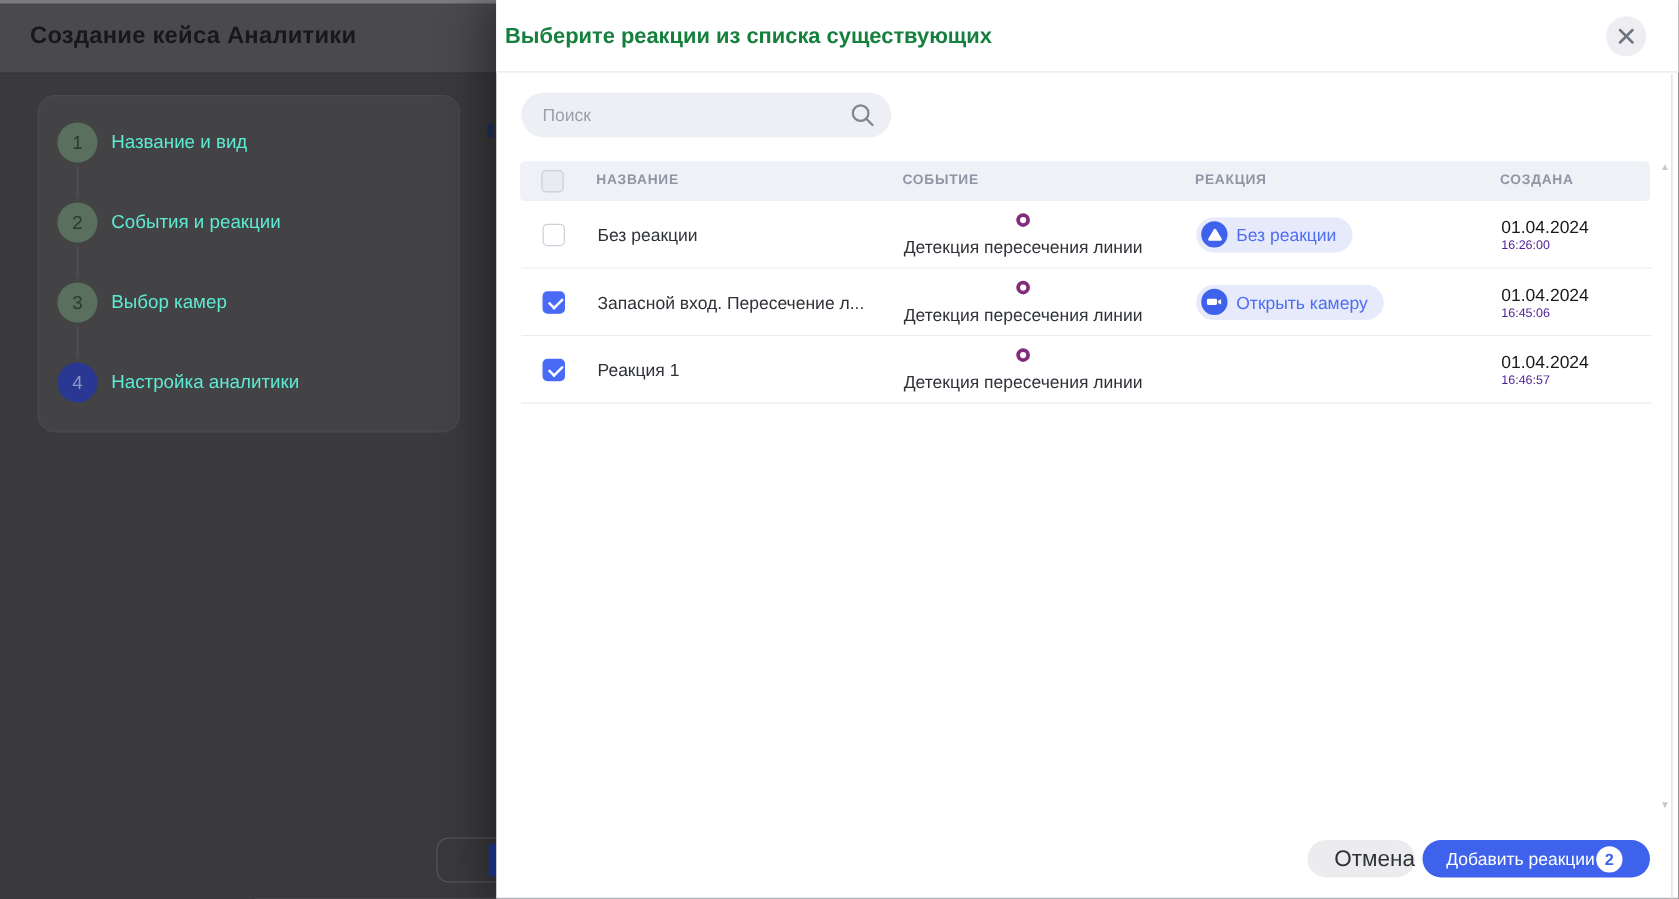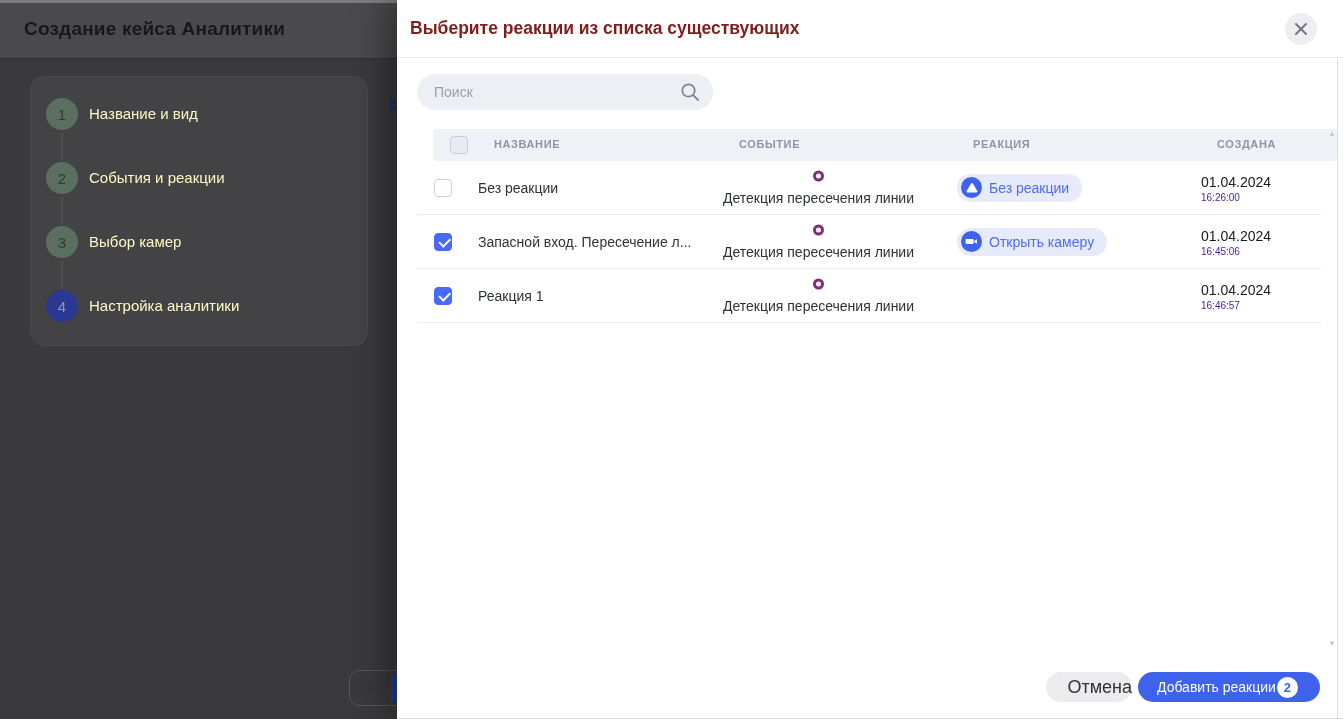--- a/index.html
+++ b/index.html
@@ -9,42 +9,42 @@
   
   .under-topstrip { position:absolute; left:0; top:0; width:1343px; height:3px; background:#7b7c7e; }
   .under-titlebar { position:absolute; left:0; top:3px; width:1343px; height:56px; background:#4a4a4d; border-bottom:1px solid #2f2f32; }
   .under-title { position:absolute; left:24px; top:18px; font-size:19px; font-weight:700; color:#16181b; letter-spacing:.2px; }
   .stepper-card { position:absolute; left:30px; top:76px; width:338px; height:270px; background:#434346; border:1px solid #4b4b4f; border-radius:14px; }
   .step { position:absolute; left:0; width:338px; height:32px; }
   .step-circle { position:absolute; left:15px; top:0; width:32px; height:32px; border-radius:50%;
                  display:flex; align-items:center; justify-content:center; font-size:15px; }
   .step.done .step-circle { background:#5b6f5f; color:#2c3a31; }
   .step.active .step-circle { background:#2a3793; color:#8e96bd; }
-  .step-label { position:absolute; left:58px; top:7px; font-size:15px; color:#fef9c3; white-space:nowrap; }
+  .step-label { position:absolute; left:58px; top:7px; font-size:15px; color:#5eead4; white-space:nowrap; }
   .step-connector { position:absolute; left:30px; width:2px; height:26px; background:#4d4d51; }
   .under-back-btn { position:absolute; left:349px; top:670px; width:60px; height:36px; border:1px solid #55565b; border-radius:10px; background:transparent; }
   .under-back-chevron { position:absolute; left:17px; top:5px; font-size:19px; color:#2e3642; }
   .under-blue-sliver { position:absolute; left:391px; top:675px; width:6px; height:26px; background:#1e3c9c; }
   .under-speck { position:absolute; left:390px; top:99px; width:5px; height:11px; background:#23315e; }
 
   
   .modal { position:absolute; left:397px; top:0; width:946px; height:719px; background:#ffffff;
            box-shadow:-12px 0 30px rgba(0,0,0,.35); border-bottom:1px solid #d8d9dc; }
   .modal-header { position:absolute; left:0; top:0; width:946px; height:58px; border-bottom:1px solid #e8e9ed; background:#fff; }
-  .modal-title { position:absolute; left:13px; top:18px; font-size:17.5px; font-weight:700; color:#7f1d1d; }
+  .modal-title { position:absolute; left:7px; top:18px; font-size:17.5px; font-weight:700; color:#15803d; }
   .close-btn { position:absolute; left:888px; top:13px; width:32px; height:32px; border-radius:50%;
                background:#ededf2; display:flex; align-items:center; justify-content:center; cursor:pointer; }
 
   .search-pill { position:absolute; left:20px; top:74px; width:296px; height:36px; border-radius:18px; background:#edeff4; }
   .search-input { position:absolute; left:0; top:0; width:100%; height:100%; border:none; outline:none; background:transparent;
                   padding:0 44px 0 17px; font-size:14px; color:#14532d; font-family:"Liberation Sans", sans-serif; }
   .search-input::placeholder { color:#9aa0ab; opacity:1; }
   .search-icon { position:absolute; right:12px; top:7px; }
 
-  .thead { position:absolute; left:36px; top:129px; width:904px; height:32px; background:#eff1f7; border-radius:4px; }
+  .thead { position:absolute; left:19px; top:129px; width:904px; height:32px; background:#eff1f7; border-radius:4px; }
   .col-label { position:absolute; top:9px; font-size:11px; font-weight:700; letter-spacing:.6px; color:#8f95a4; }
   .col-name { left:61px; } .col-event { left:306px; } .col-reaction { left:540px; } .col-created { left:784px; }
 
   .row { position:absolute; left:20px; width:904px; height:54px; border-bottom:1px solid #eaebf0; background:#fff; }
   .row-1 { top:161px; } .row-2 { top:215px; } .row-3 { top:269px; }
 
   .cb { position:absolute; left:17px; top:50%; margin-top:-9px; width:18px; height:18px; border-radius:4px;
         border:1.5px solid #ccd0d9; background:#fff; cursor:pointer; }
   .thead .cb { top:7px; margin-top:0; background:#e9ebf2; border-color:#c9cdd7; }
   .cb[data-state="checked"] { background:#486af6; border-color:#486af6; }

